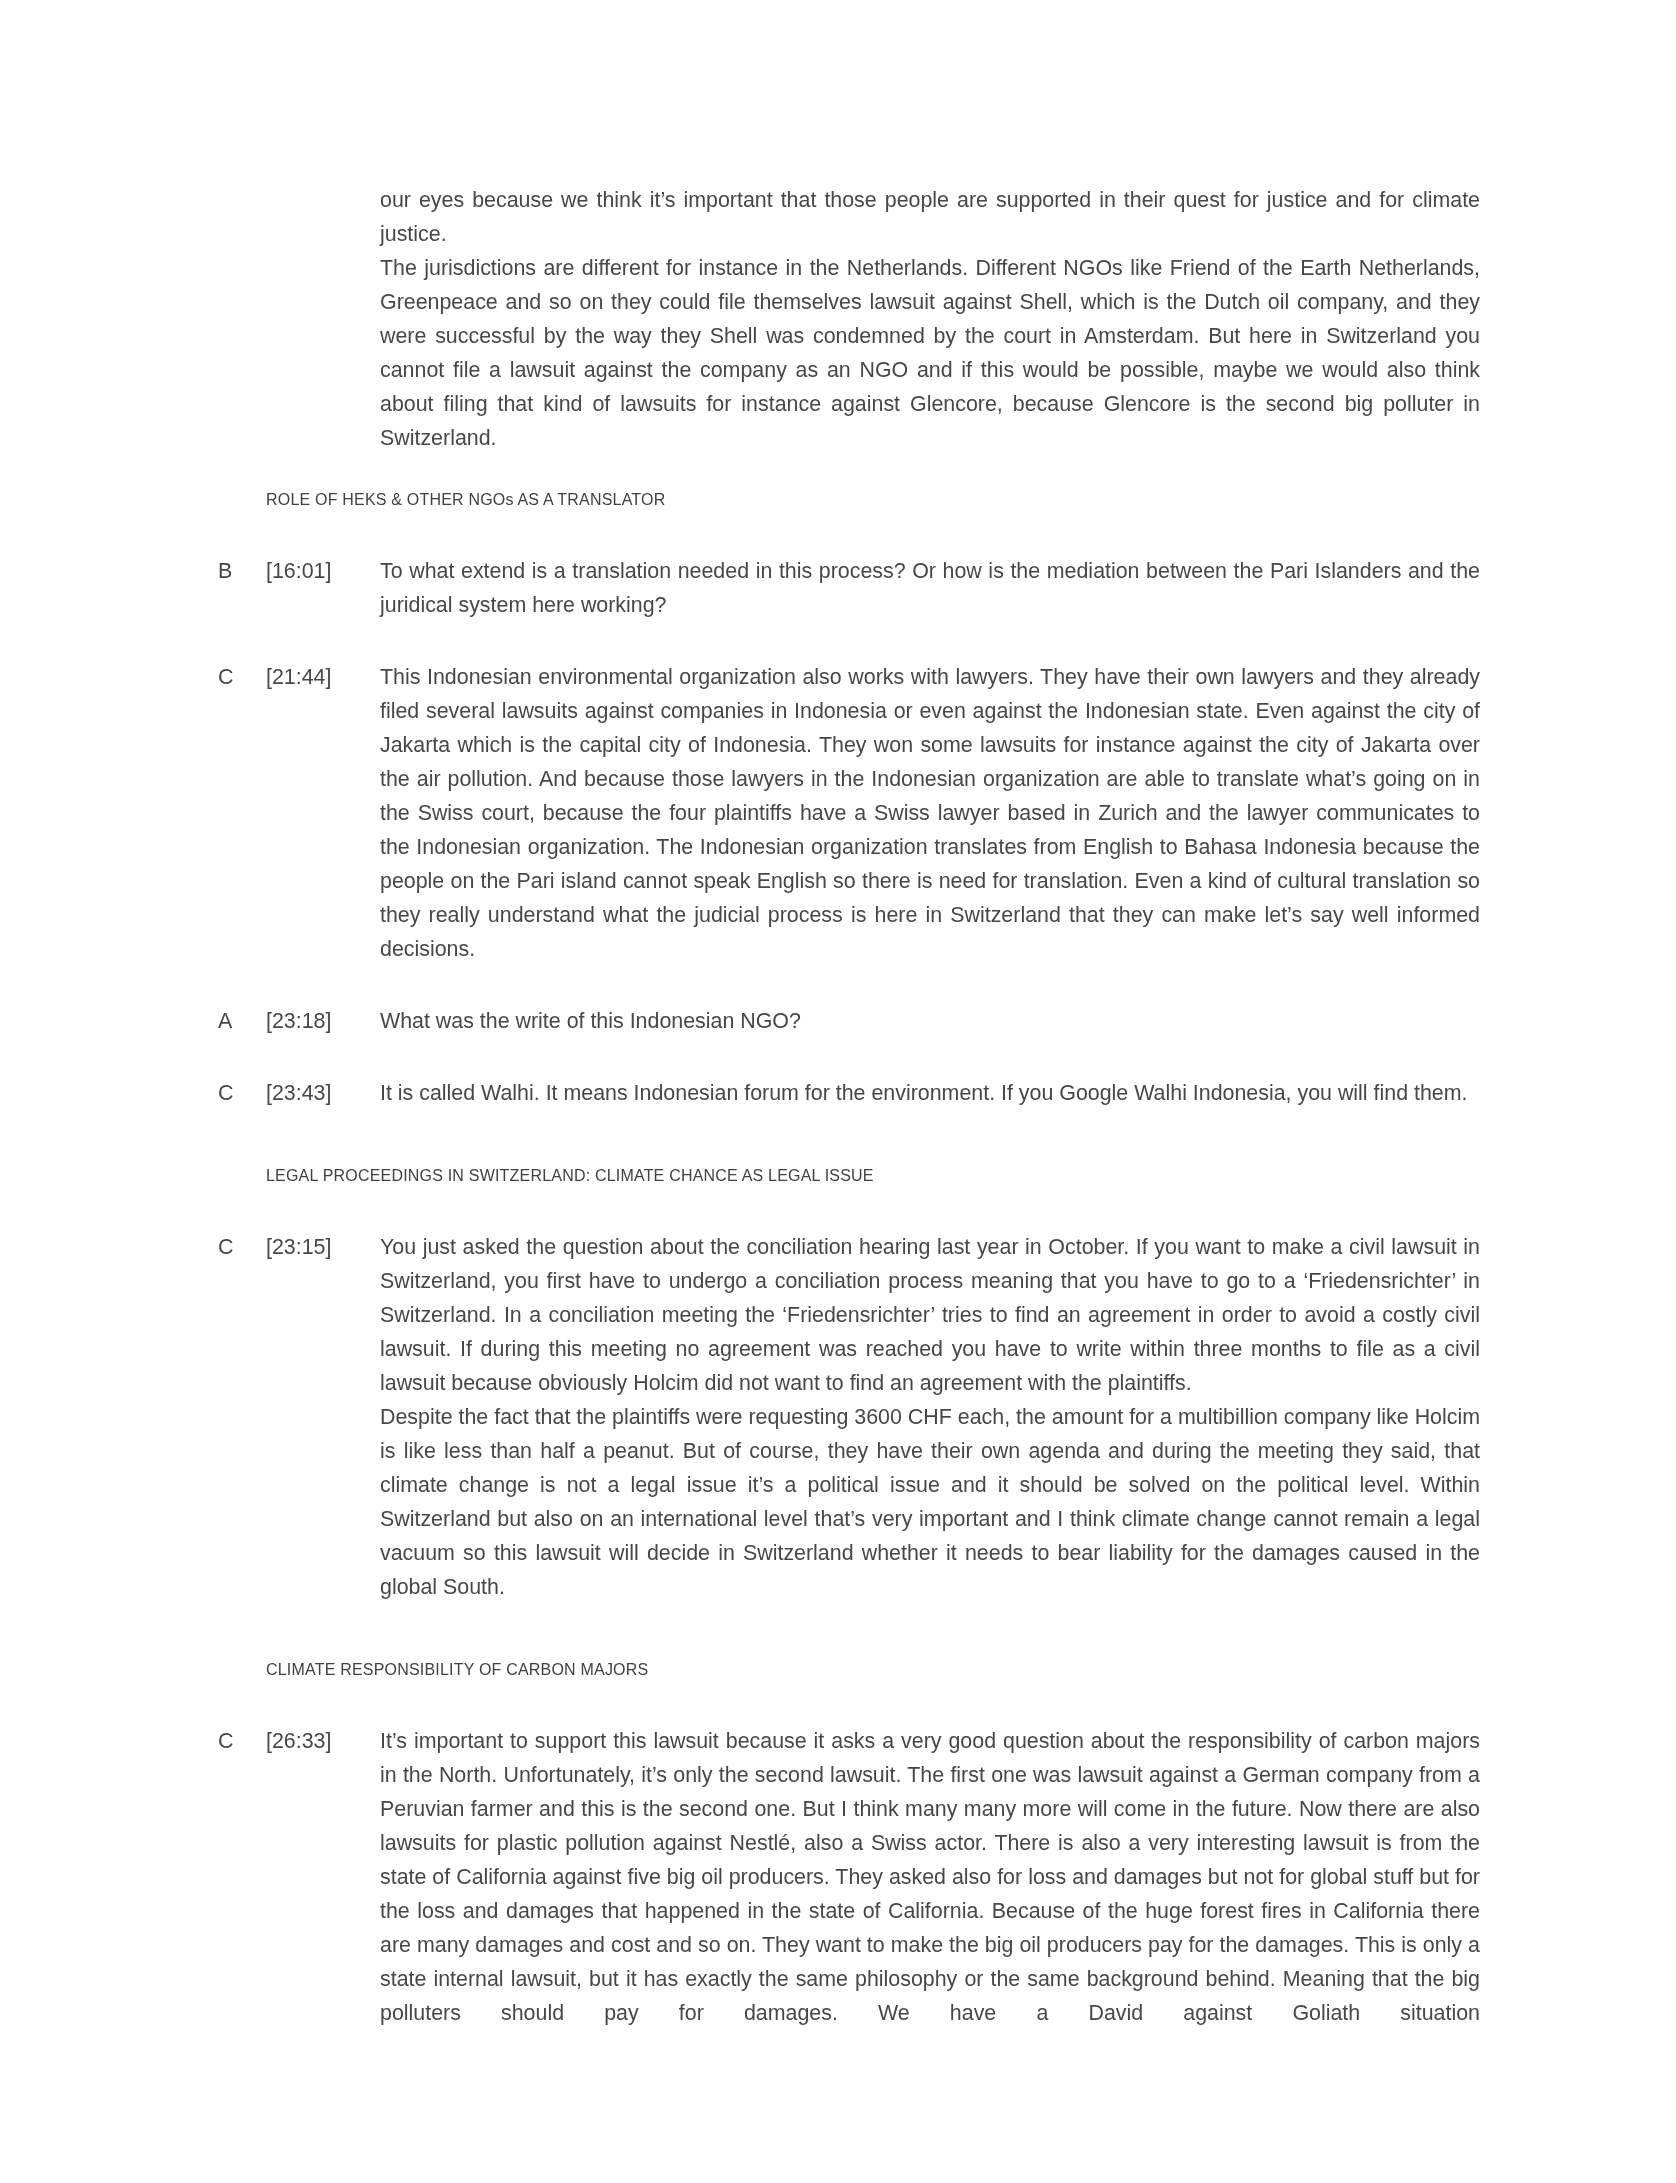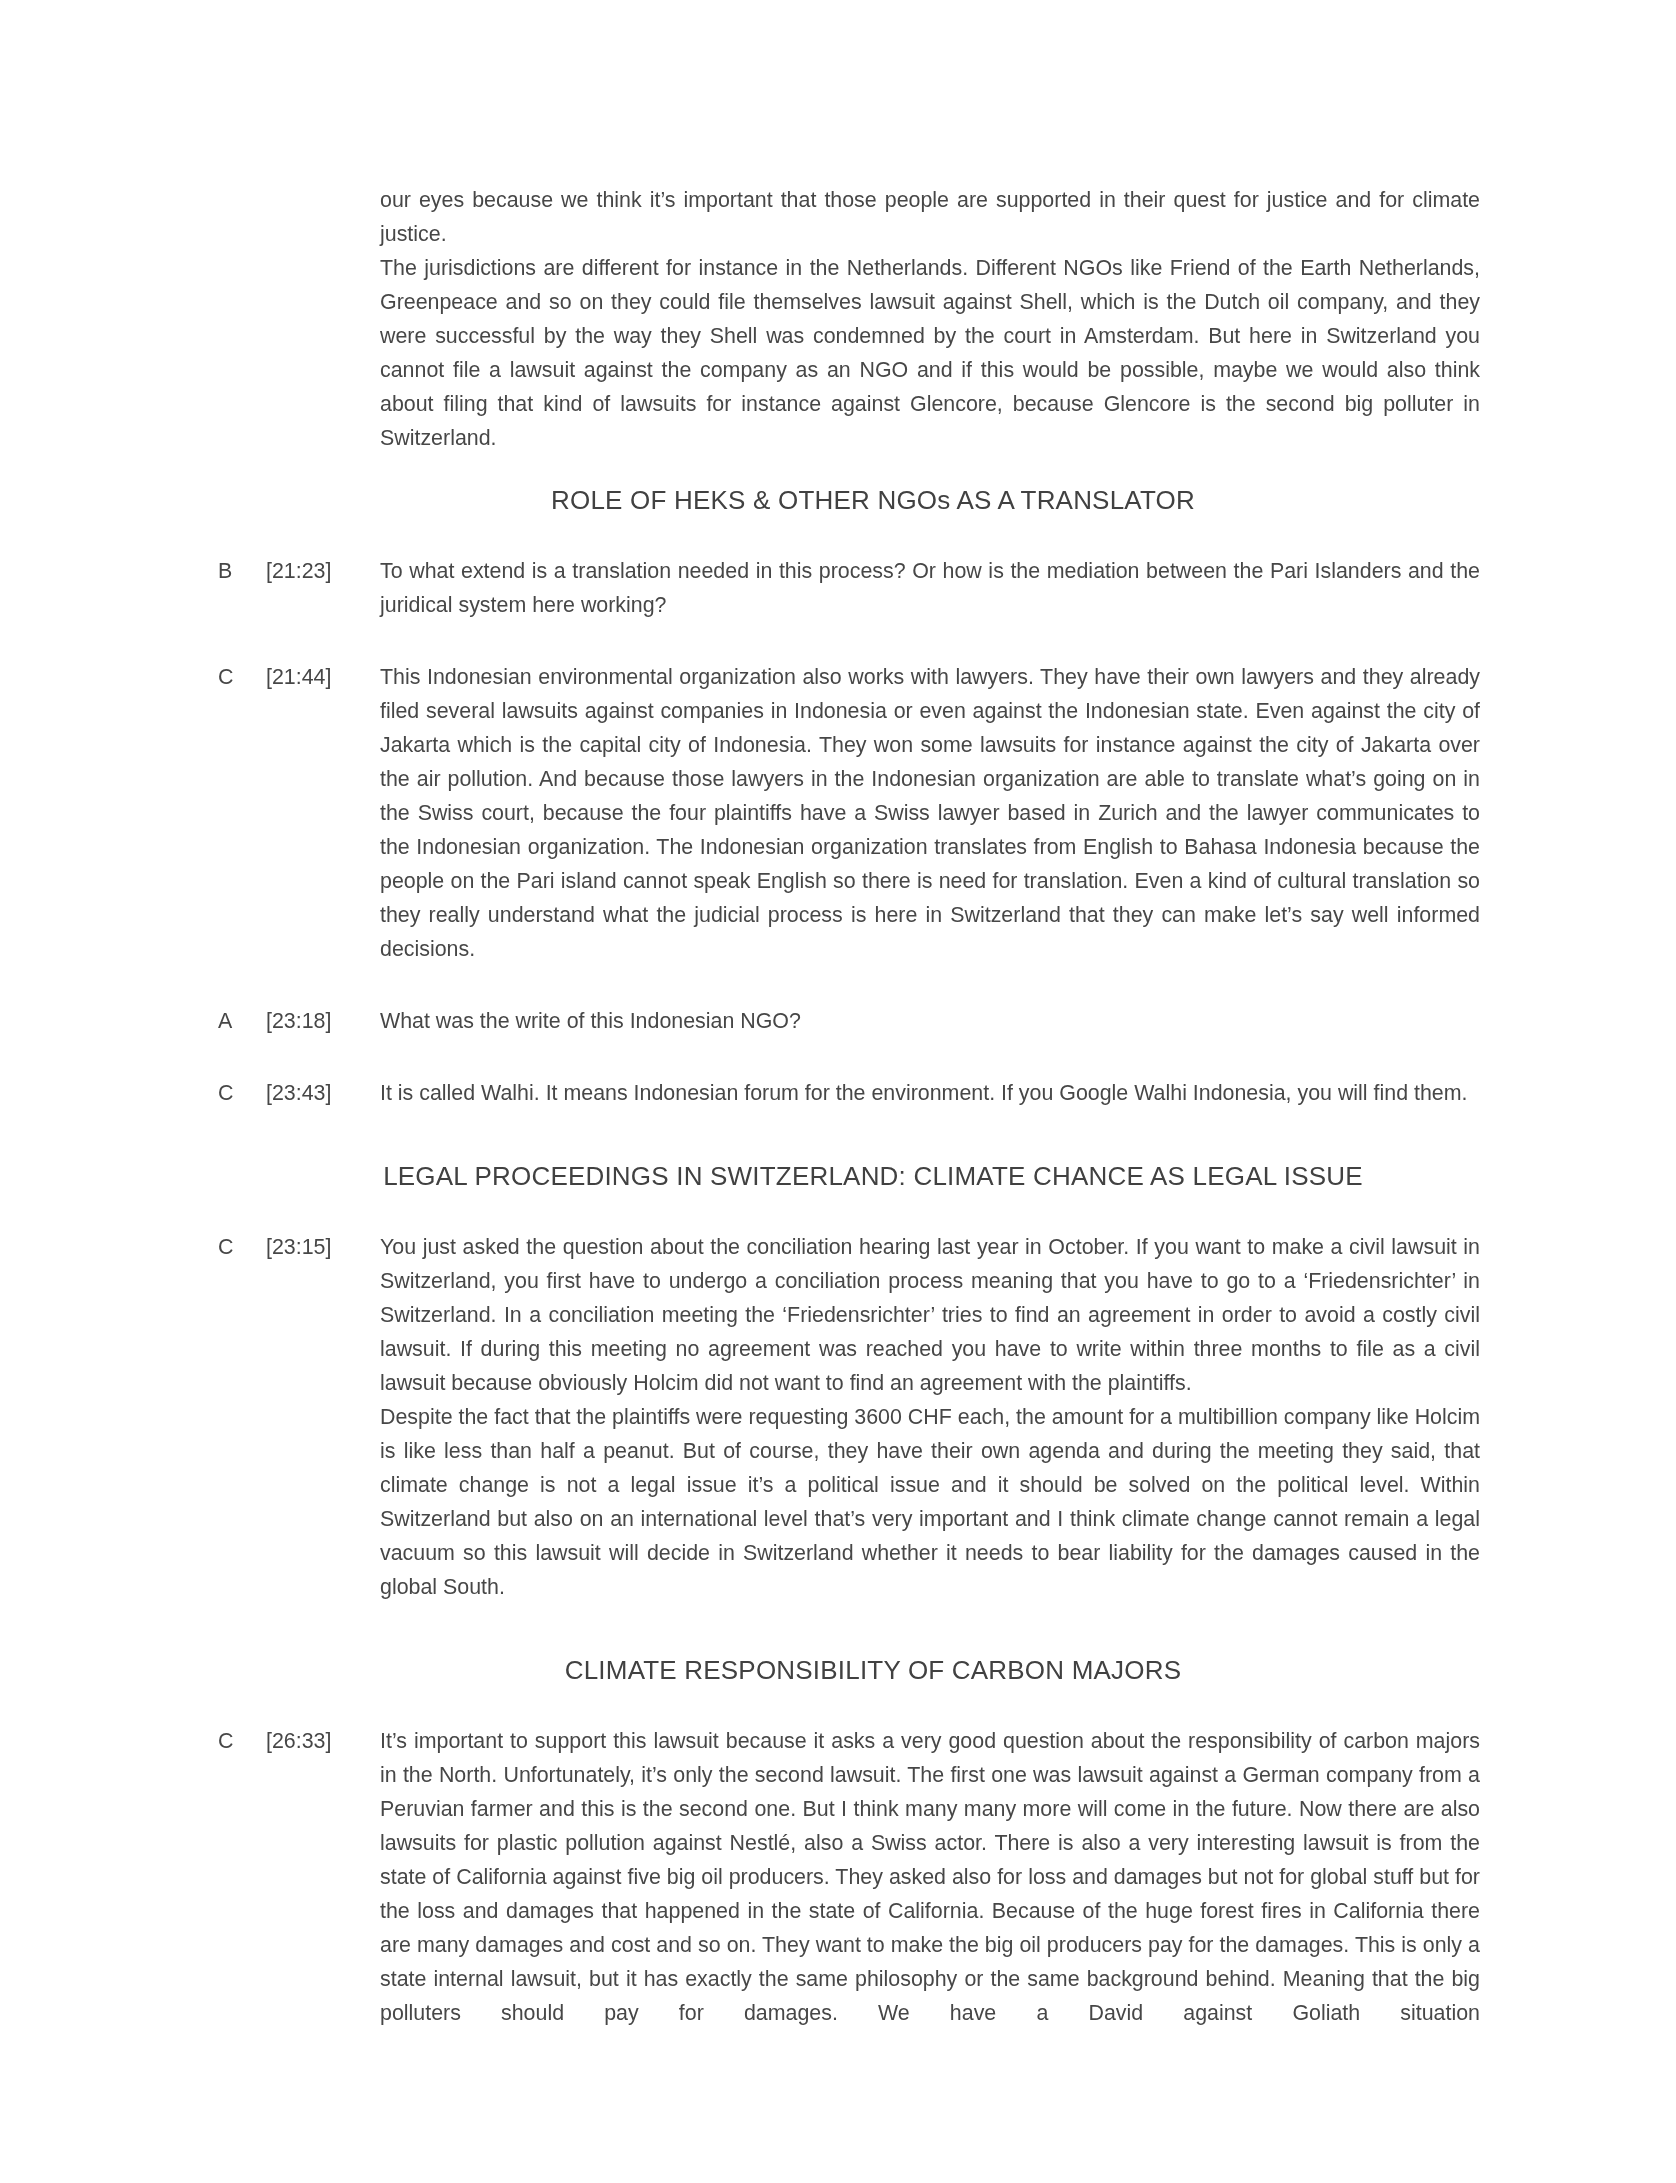--- a/index.html
+++ b/index.html
@@ -33,27 +33,26 @@
   p { margin: 0; }
   p:empty { display: none; }
   .just { text-align: justify; }
   .justify-last { text-align-last: justify; }
   .continuation {
     margin-left: 162px;   
     width: 1100px;
   }
   .heading {
     margin: 49px 0 37px 48px;
-    font-size: 26px;
+    font-size: 16px;
     font-weight: 400;
     line-height: 34px;
     letter-spacing: 0.2px;
     color: #414141;
     text-transform: none;
-    text-align: center;
   }
   .heading.first { margin-top: 28px; }
   .entry {
     display: grid;
     grid-template-columns: 48px 114px 1fr;
     margin-bottom: 38px;
   }
   .speaker { }
   .time { }
   .body { width: 1100px; }
@@ -66,21 +65,21 @@
 
     <div class="continuation">
       <p class="just">our eyes because we think it’s important that those people are supported in their quest for justice and for climate justice.</p>
       <p class="just">The jurisdictions are different for instance in the Netherlands. Different NGOs like Friend of the Earth Netherlands, Greenpeace and so on they could file themselves lawsuit against Shell, which is the Dutch oil company, and they were successful by the way they Shell was condemned by the court in Amsterdam. But here in Switzerland you cannot file a lawsuit against the company as an NGO and if this would be possible, maybe we would also think about filing that kind of lawsuits for instance against Glencore, because Glencore is the second big polluter in Switzerland.</p>
     </div>
 
     <div class="heading first">ROLE OF HEKS &amp; OTHER NGOs AS A TRANSLATOR</div>
 
     <div class="entry">
       <div class="speaker">B</div>
-      <div class="time">[21:23]</div>
+      <div class="time">[16:01]</div>
       <div class="body">
         <p class="just">To what extend is a translation needed in this process? Or how is the mediation between the Pari Islanders and the juridical system here working?</p>
       </div>
     </div>
 
     <div class="entry">
       <div class="speaker">C</div>
       <div class="time">[21:44]</div>
       <div class="body">
         <p class="just">This Indonesian environmental organization also works with lawyers. They have their own lawyers and they already filed several lawsuits against companies in Indonesia or even against the Indonesian state. Even against the city of Jakarta which is the capital city of Indonesia. They won some lawsuits for instance against the city of Jakarta over the air pollution. And because those lawyers in the Indonesian organization are able to translate what’s going on in the Swiss court, because the four plaintiffs have a Swiss lawyer based in Zurich and the lawyer communicates to the Indonesian organization. The Indonesian organization translates from English to Bahasa Indonesia because the people on the Pari island cannot speak English so there is need for translation. Even a kind of cultural translation so they really understand what the judicial process is here in Switzerland that they can make let’s say well informed decisions.</p>

